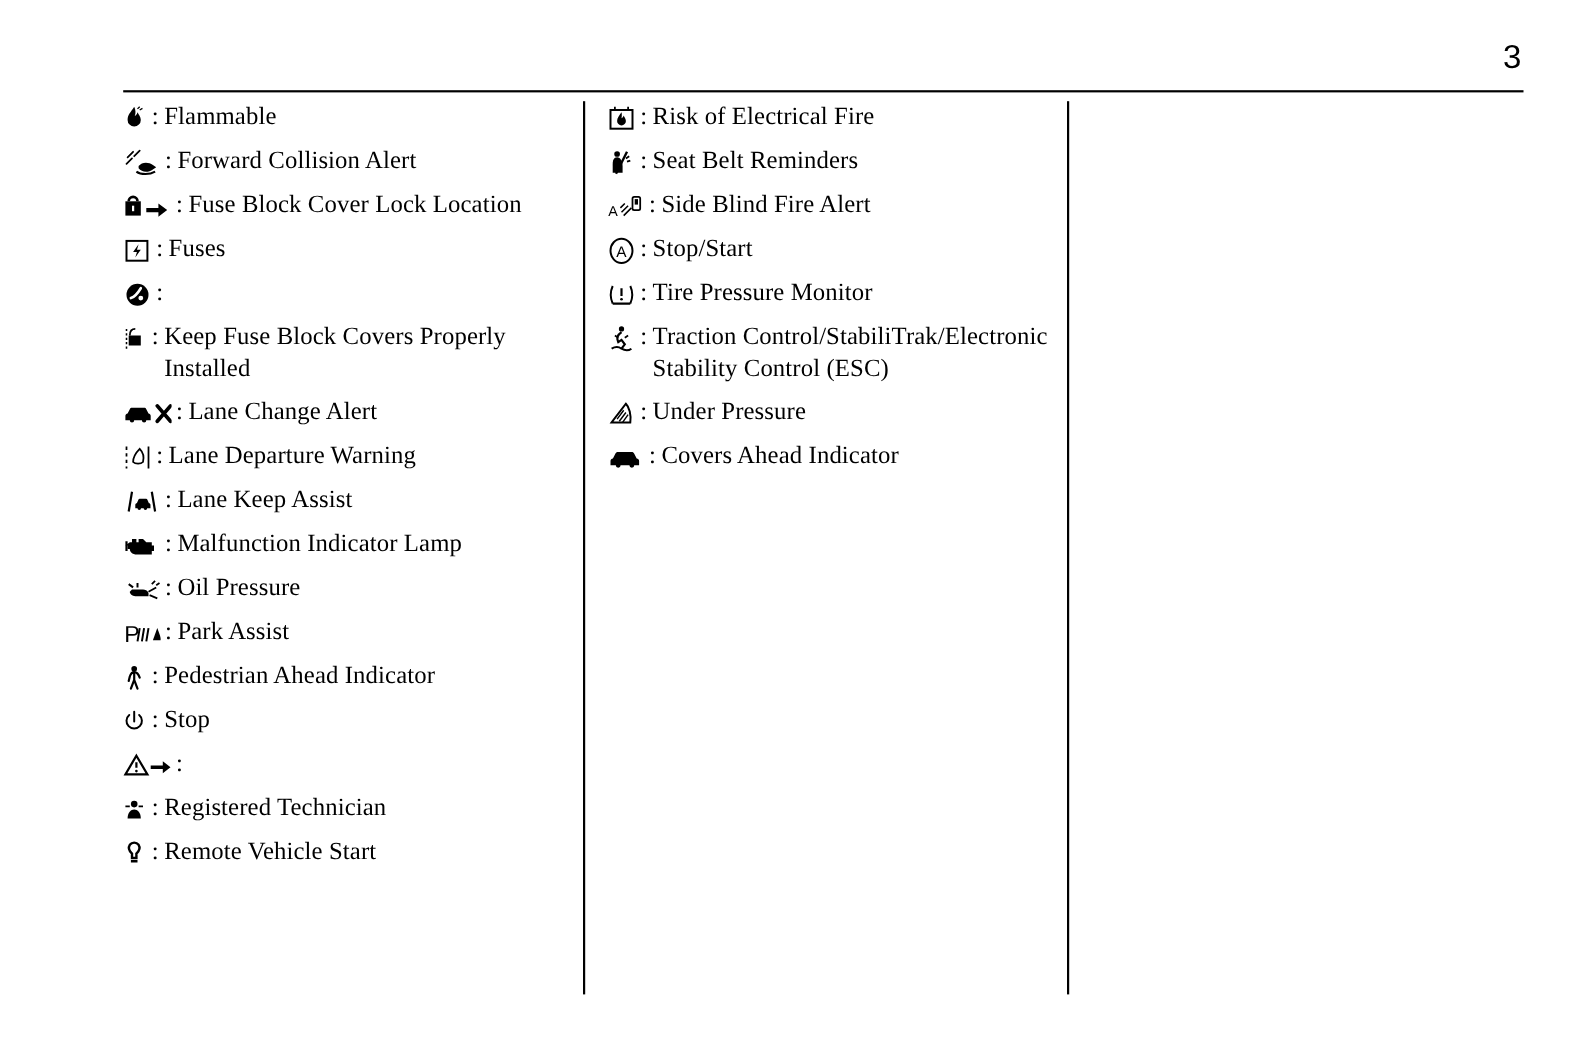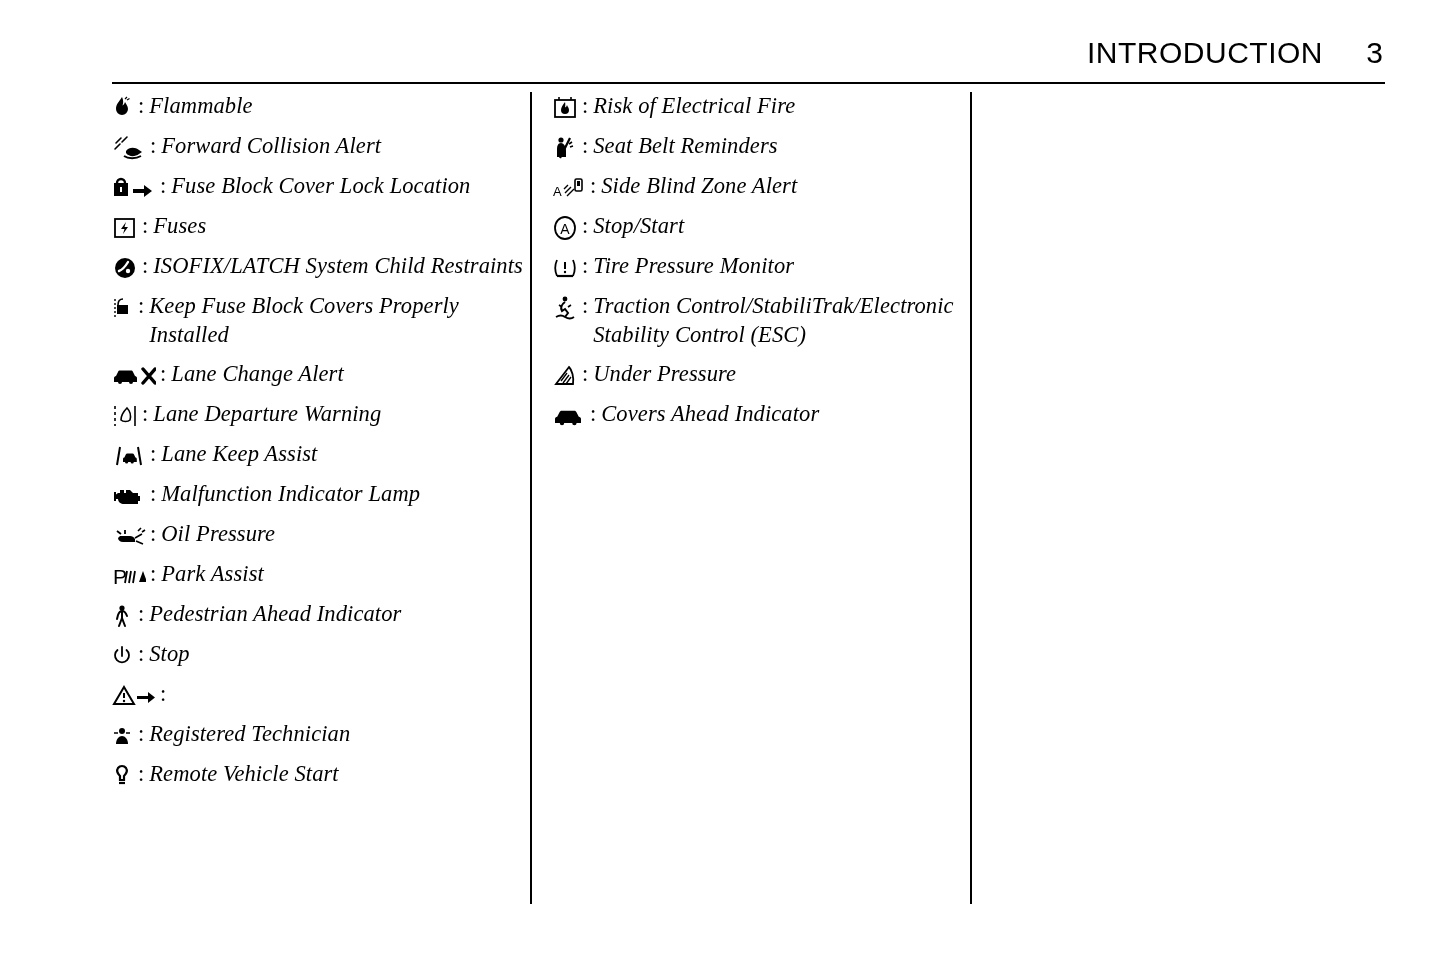--- a/index.html
+++ b/index.html
@@ -99,21 +99,20 @@
     min-width: 22px;
     height: 30px;
     margin-right: 3px;
     position: relative;
     top: 1px;
   }
   .txt {
     font-size: 22.5px;
     letter-spacing: 0.1px;
     white-space: normal;
-    font-style: italic;
   }
   .colon {
     font-size: 22.5px;
     padding: 0 5px 0 1px;
   }
 
   svg { display: block; }
 
   
   .s-sm svg { width: 20px; height: 24px; }
@@ -121,21 +120,20 @@
   .s-lg svg { width: 34px; height: 26px; }
   .s-xl svg { width: 44px; height: 26px; }
 </style>
 </head>
 <body>
 
 <div class="page">
 
   <div class="header">
     <div class="header-inner">
-      <div class="header-title">INTRODUCTION</div>
       <div class="header-page">3</div>
     </div>
     <div class="header-rule"></div>
   </div>
 
   <div class="columns">
 
     <div class="vrule vrule-1"></div>
     <div class="vrule vrule-2"></div>
 
@@ -190,21 +188,20 @@
 
       <div class="entry">
         <span class="sym s-md">
           <svg viewBox="0 0 26 26">
               <circle cx="13" cy="13" r="10" fill="#000"></circle>
               <path d="M7 16 c3 -1 6 -4 9 -9" stroke="#fff" stroke-width="2.4" fill="none" stroke-linecap="round"></path>
               <circle cx="16" cy="16" r="2.2" fill="#fff"></circle>
             </svg>
         </span>
         <span class="colon">:</span>
-        <span class="txt">ISOFIX/LATCH System Child Restraints</span>
       </div>
 
       <div class="entry">
         <span class="sym s-sm">
           <svg viewBox="0 0 20 24">
               <path d="M5 9 h11 v9 h-11 z" fill="#000"></path>
               <path d="M6 9 c0 -4 2 -6 5 -6" stroke="#000" stroke-width="1.6" fill="none"></path>
               <path d="M3 3 v18" stroke="#000" stroke-width="1.4" stroke-dasharray="2 2"></path>
             </svg>
         </span>
@@ -372,21 +369,21 @@
       <div class="entry">
         <span class="sym s-lg">
           <svg viewBox="0 0 34 26">
               <text x="1" y="21" font-family="Liberation Sans, sans-serif" font-size="13" fill="#000">A</text>
               <path d="M12 14 l4 -4 M13 18 l6 -6 M15 21 l7 -7" stroke="#000" stroke-width="1.4"></path>
               <rect x="23" y="4" width="7" height="12" rx="1.5" fill="none" stroke="#000" stroke-width="1.6"></rect>
               <rect x="25" y="6" width="3" height="5" fill="#000"></rect>
             </svg>
         </span>
         <span class="colon">:</span>
-        <span class="txt">Side Blind Zone Alert</span>
+        <span class="txt">Side Blind Fire Alert</span>
       </div>
 
       <div class="entry">
         <span class="sym s-md">
           <svg viewBox="0 0 26 26">
               <ellipse cx="13" cy="13" rx="10" ry="11" fill="none" stroke="#000" stroke-width="1.8"></ellipse>
               <text x="13" y="19" text-anchor="middle" font-family="Liberation Sans, sans-serif" font-size="14" fill="#000">A</text>
             </svg>
         </span>
         <span class="colon">:</span>

